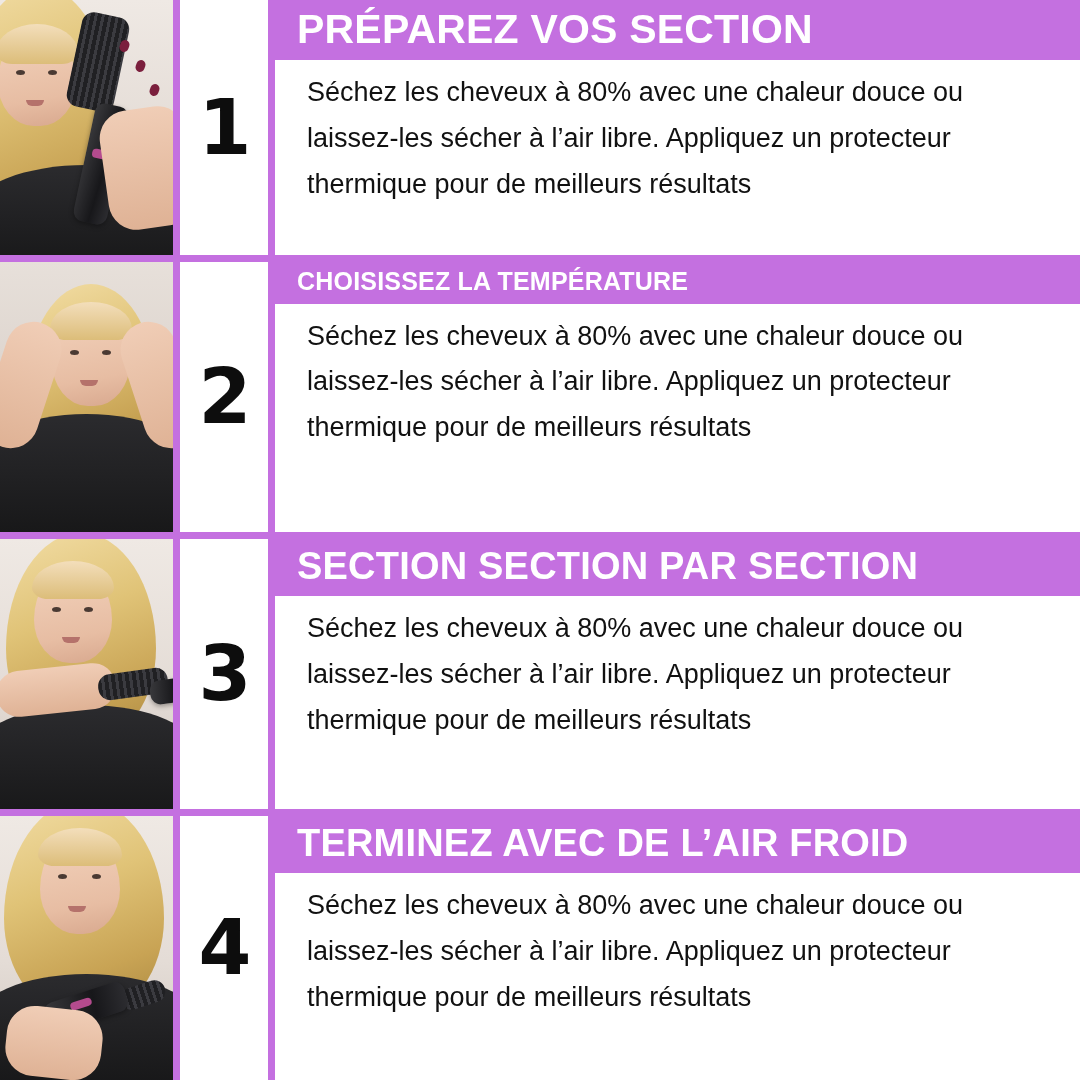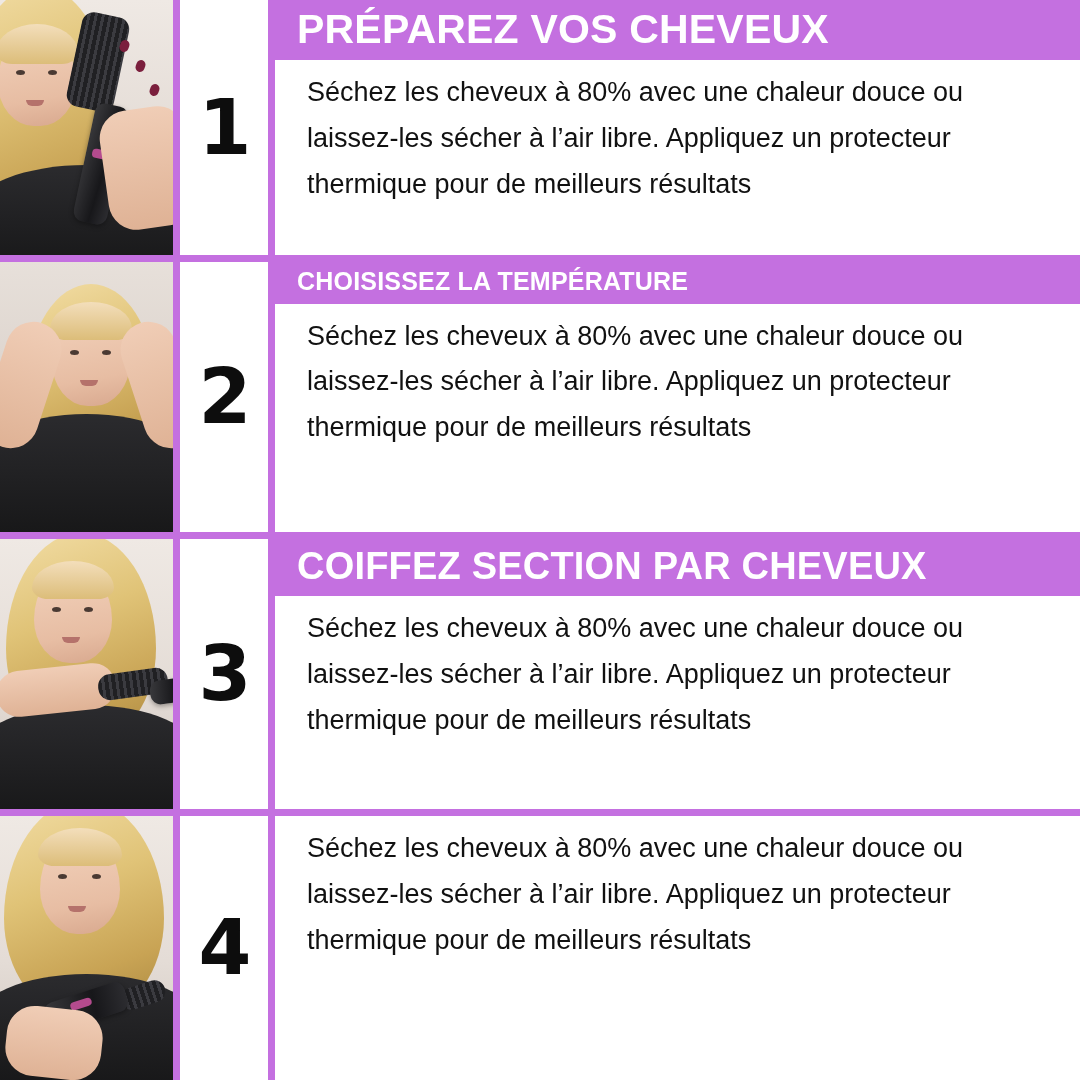--- a/index.html
+++ b/index.html
@@ -203,21 +203,21 @@
         <div class="arm" style="left:104px;top:108px;width:86px;height:120px;transform:rotate(-8deg);"></div>
         <div class="nail" style="left:120px;top:40px;transform:rotate(20deg);"></div>
         <div class="nail" style="left:136px;top:60px;transform:rotate(20deg);"></div>
         <div class="nail" style="left:150px;top:84px;transform:rotate(20deg);"></div>
       </div>
     </div>
     <div class="numcell">
       <span>1</span>
     </div>
     <div class="textcell">
-      <div class="title-bar t1">PRÉPAREZ VOS CHEVEUX</div>
+      <div class="title-bar t1">PRÉPAREZ VOS SECTION</div>
       <div class="body-text b1">Séchez les cheveux à 80% avec une chaleur douce ou laissez-les sécher à l’air libre. Appliquez un protecteur thermique pour de meilleurs résultats</div>
     </div>
   </div>
 
   <div class="step-row row-2">
     <div class="photo">
       <div class="bg">
         <div class="wall dark"></div>
         <div class="hair" style="left:28px;top:22px;width:126px;height:180px;"></div>
         <div class="face" style="left:52px;top:46px;width:78px;height:98px;"></div>
@@ -252,21 +252,21 @@
         <div class="shirt" style="bottom:-16px;height:120px;"></div>
         <div class="arm" style="left:-4px;top:128px;width:120px;height:46px;transform:rotate(-6deg);"></div>
         <div class="tool-head" style="left:98px;top:132px;width:70px;height:26px;transform:rotate(-8deg);"></div>
         <div class="tool" style="left:150px;top:140px;width:40px;height:24px;transform:rotate(-8deg);"></div>
       </div>
     </div>
     <div class="numcell">
       <span>3</span>
     </div>
     <div class="textcell">
-      <div class="title-bar t3">COIFFEZ SECTION PAR CHEVEUX</div>
+      <div class="title-bar t3">SECTION SECTION PAR SECTION</div>
       <div class="body-text b3">Séchez les cheveux à 80% avec une chaleur douce ou laissez-les sécher à l’air libre. Appliquez un protecteur thermique pour de meilleurs résultats</div>
     </div>
   </div>
 
   <div class="step-row row-4">
     <div class="photo">
       <div class="bg">
         <div class="wall"></div>
         <div class="hair" style="left:4px;top:-16px;width:160px;height:215px;"></div>
         <div class="face" style="left:40px;top:18px;width:80px;height:100px;"></div>
@@ -278,17 +278,18 @@
         <div class="tool-head" style="left:120px;top:168px;width:46px;height:22px;transform:rotate(-18deg);"></div>
         <div class="tool" style="left:44px;top:176px;width:84px;height:30px;transform:rotate(-18deg);"></div>
         <div class="tool-accent" style="left:70px;top:184px;width:22px;height:8px;transform:rotate(-18deg);"></div>
         <div class="arm" style="left:6px;top:192px;width:96px;height:70px;transform:rotate(6deg);"></div>
       </div>
     </div>
     <div class="numcell">
       <span>4</span>
     </div>
     <div class="textcell">
+      <div class="title-bar t4">TERMINEZ AVEC DE L’AIR FROID</div>
       <div class="body-text b4">Séchez les cheveux à 80% avec une chaleur douce ou laissez-les sécher à l’air libre. Appliquez un protecteur thermique pour de meilleurs résultats</div>
     </div>
   </div>
 
 </div>
 
 </body></html>

